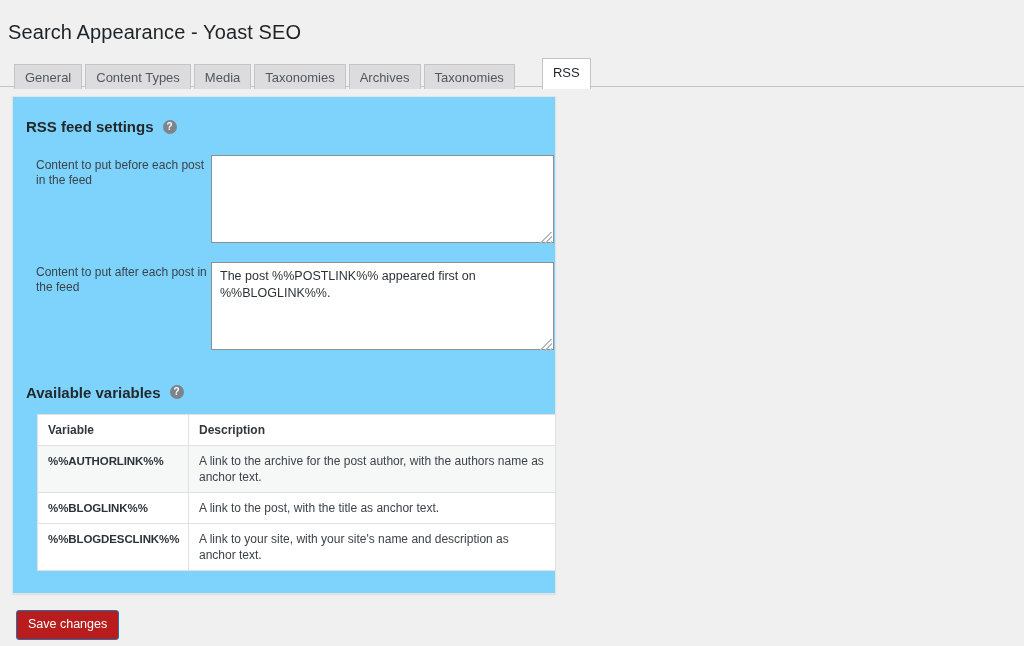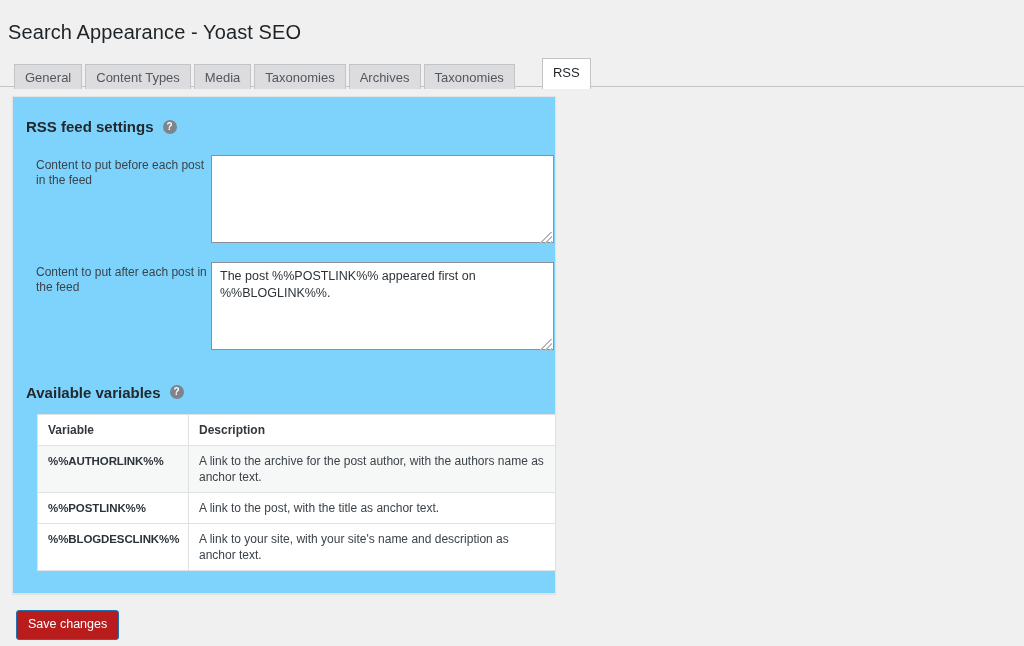--- a/index.html
+++ b/index.html
@@ -263,21 +263,21 @@
         <th class="col-var">Variable</th>
         <th>Description</th>
       </tr>
     </thead>
     <tbody>
       <tr class="striped">
         <td class="col-var">%%AUTHORLINK%%</td>
         <td>A link to the archive for the post author, with the authors name as anchor text.</td>
       </tr>
       <tr>
-        <td class="col-var">%%POSTLINK%%</td>
+        <td class="col-var">%%BLOGLINK%%</td>
         <td>A link to the post, with the title as anchor text.</td>
       </tr>
       <tr>
         <td class="col-var">%%BLOGDESCLINK%%</td>
         <td>A link to your site, with your site's name and description as anchor text.</td>
       </tr>
     </tbody>
   </table>
 
 </div>

